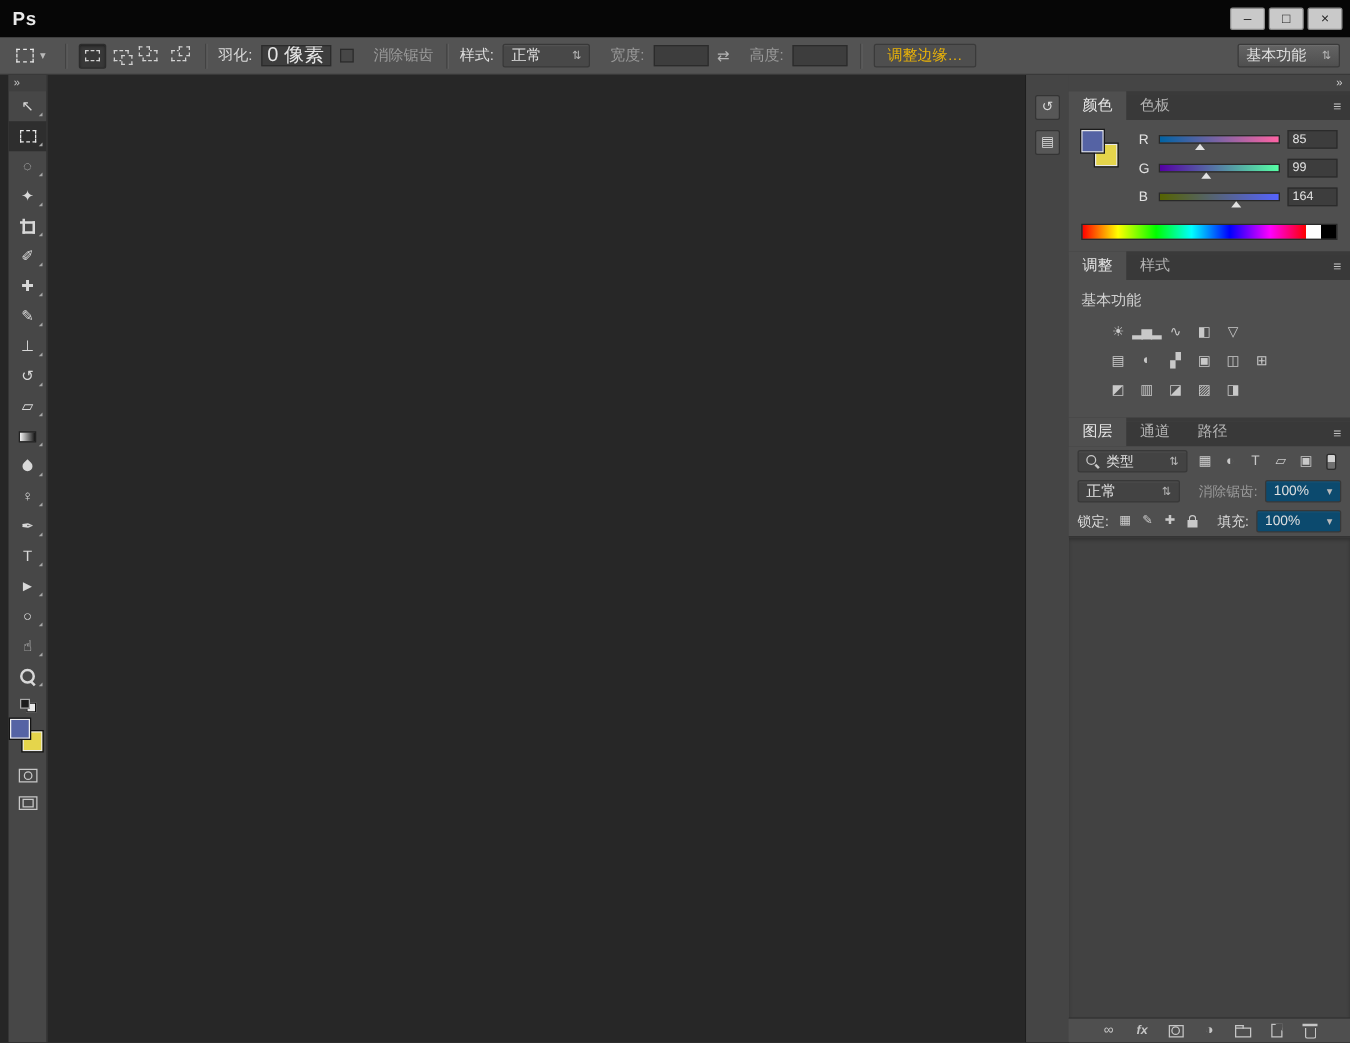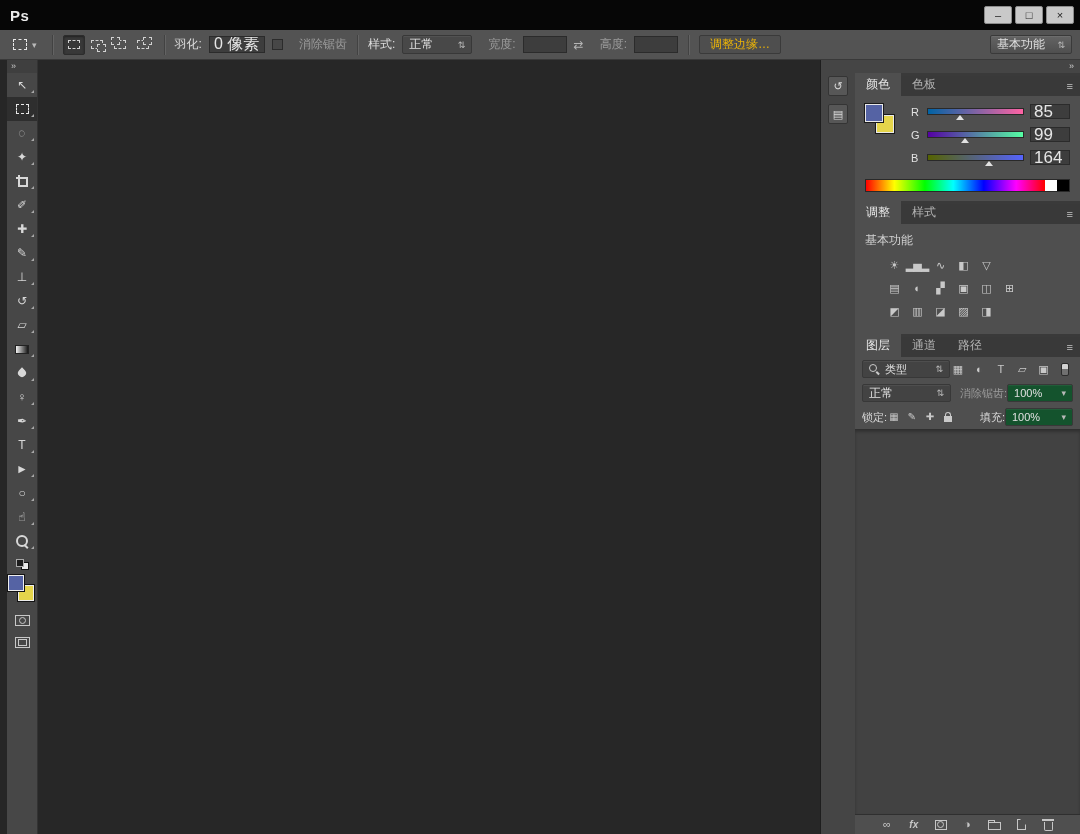--- a/index.html
+++ b/index.html
@@ -67,34 +67,34 @@
   .colorbody { display:flex; gap:10px; }
   .cswatches { position:relative; width:36px; height:34px; flex:none; }
   .sw2 { position:absolute; width:18px; height:18px; border:1px solid #e8e8e8; outline:1px solid #1a1a1a; }
   .fg2 { left:0; top:0; z-index:2; }
   .bg2 { left:11px; top:11px; }
   .sliders { flex:1; }
   .chrow { display:flex; align-items:center; gap:6px; margin-bottom:8px; }
   .chlab { width:10px; font-size:11px; color:#e2e2e2; }
   .chtrack { flex:1; height:7px; border:1px solid #292929; position:relative; }
   .chhandle { position:absolute; top:6px; width:0; height:0; border-left:4px solid transparent; border-right:4px solid transparent; border-bottom:5px solid #e2e2e2; }
-  .chval { width:40px; height:15px; background:#3d3d3d; border:1px solid #2b2b2b; color:#e6e6e6; font-size:17px; padding:0 3px; font-family:inherit; }
+  .chval { width:40px; height:15px; background:#3d3d3d; border:1px solid #2b2b2b; color:#e6e6e6; font-size:10px; padding:0 3px; font-family:inherit; }
   .ramp { height:13px; margin:2px 10px 9px; border:1px solid #292929;
           background:linear-gradient(to right,#f00 0%,#ff0 14%,#0f0 29%,#0ff 43%,#00f 58%,#f0f 74%,#f00 88%, #fff 88%, #fff 94%, #000 94%, #000 100%); }
   .adjheader { font-size:12px; color:#d2d2d2; margin-bottom:8px; }
   .adjgrid { padding-left:20px; padding-bottom:4px; }
   .adjrow { display:flex; gap:5px; margin-bottom:7px; }
   .adjrow .icnbtn { width:18px; height:16px; color:#c9c9c9; font-size:11px; letter-spacing:-1px; }
 
-  .lrow { display:flex; align-items:center; padding:3px 7px; }
+  .lrow { display:flex; align-items:center; gap:6px; padding:3px 7px; }
   .typefilter { width:88px; height:18px; background:#434343; }
   .filtericons { display:flex; gap:3px; align-items:center; flex:1; justify-content:space-between; }
   .filtericons .icnbtn { width:16px; height:16px; color:#c9c9c9; font-size:11px; }
   .blend { width:92px; height:18px; background:#434343; }
-  .num { width:68px; height:18px; background:#14532d; }
+  .num { width:68px; height:18px; background:#0c4a6e; }
   .lockicons { display:flex; gap:4px; }
   .lockicons .icnbtn { width:14px; height:16px; color:#c9c9c9; font-size:10px; }
   .fill { margin-left:auto; }
   .layerlist { flex:1; background:#424242; border-top:1px solid #2f2f2f; border-bottom:1px solid #2f2f2f; box-shadow:inset 0 2px 3px rgba(0,0,0,.25); }
   .bottombar { height:19px; display:flex; align-items:center; justify-content:space-evenly; padding:0 14px; background:#4f4f4f; }
   .bottombar .icnbtn { width:18px; height:16px; color:#c6c6c6; font-size:11px; }
   .bottombar [data-name="layer-style-icon"] .glyphtxt { font-style:italic; font-weight:bold; font-size:10px; }
 
   .icnbtn { display:inline-flex; align-items:center; justify-content:center; }
 

